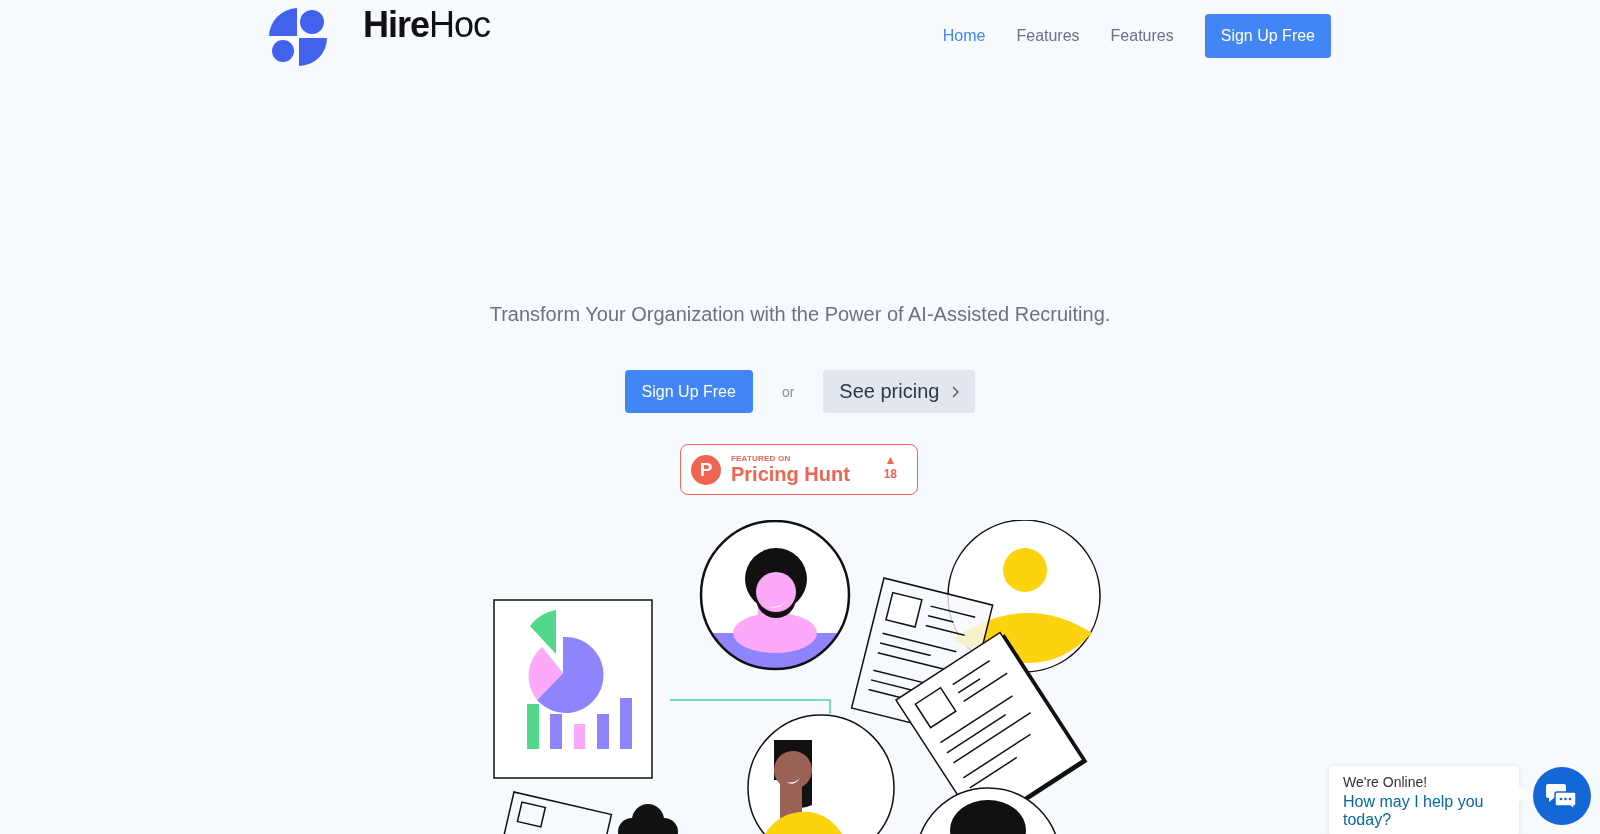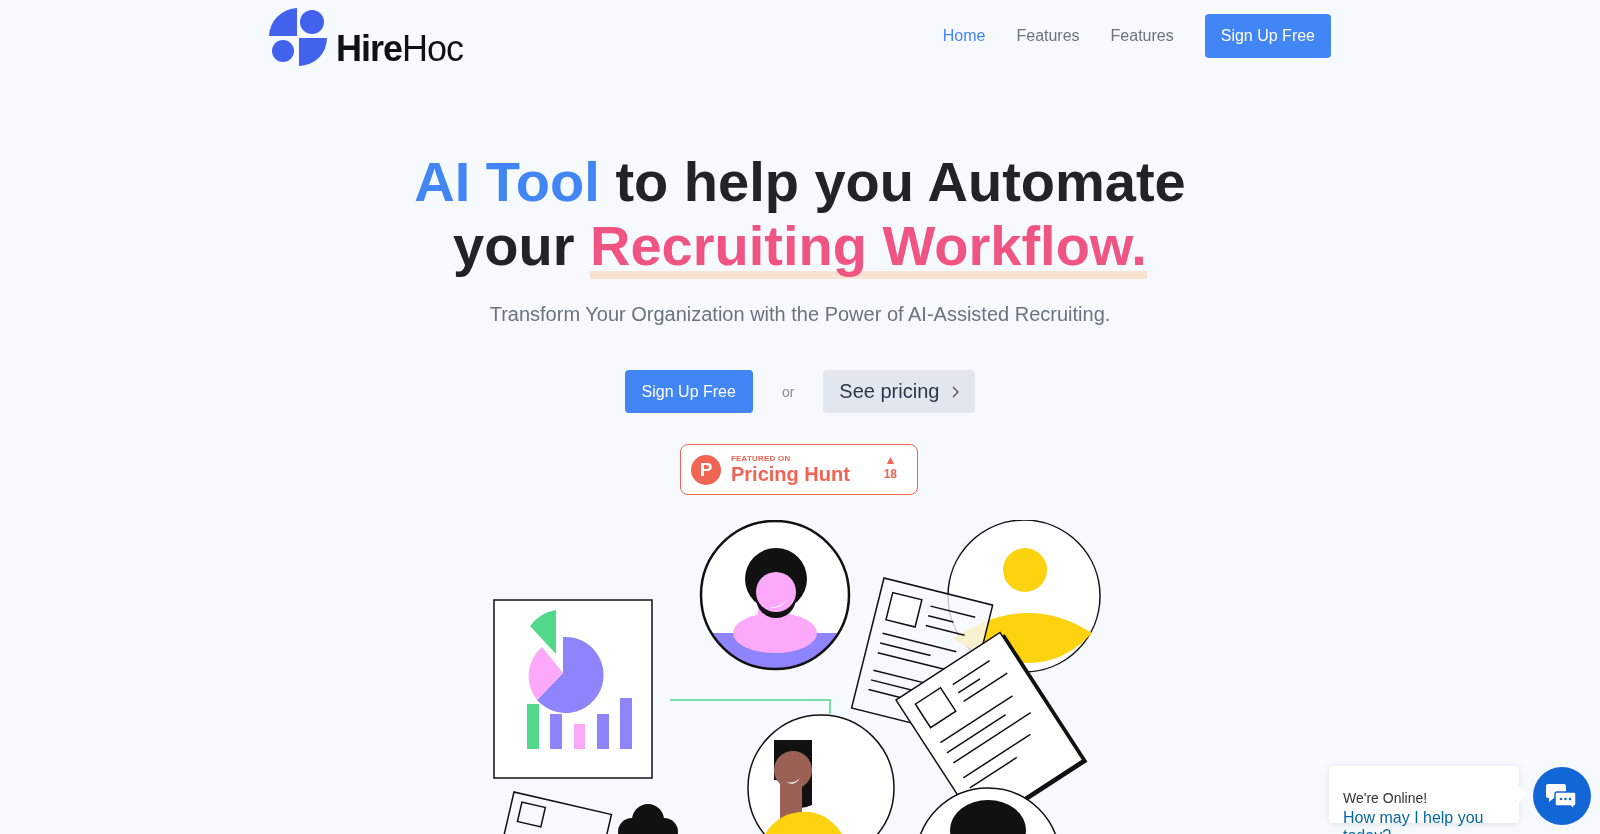--- a/index.html
+++ b/index.html
@@ -1,20 +1,20 @@
 <!DOCTYPE html>
 <html><head>
   <meta charset="utf-8">
   <style>
     * { box-sizing: border-box; margin: 0; padding: 0; }
     html, body { width: 1600px; height: 834px; overflow: hidden; background: #f6f9fe; font-family: "Liberation Sans", sans-serif; }
     .page { position: relative; width: 1600px; height: 834px; }
 
     
-    .logo { position: absolute; left: 268px; top: 7px; display: flex; align-items: flex-end; text-decoration: none; }
+    .logo { position: absolute; left: 268px; top: 7px; display: flex; align-items: flex-start; text-decoration: none; gap: 27px; }
     .logo svg { width: 60px; height: 60px; }
     .logo-text { margin-left: 8px; font-size: 36px; letter-spacing: -1px; color: #111; line-height: 1; }
     .logo-text b { font-weight: 700; }
     .logo-text span.light { font-weight: 400; }
 
     .nav { position: absolute; right: 269px; top: 14px; display: flex; align-items: center; }
     .nav a { font-size: 16px; color: #6b7280; text-decoration: none; margin-right: 31px; text-align: right; }
     .nav a.active { color: #4285f4; }
     .nav .btn-signup { margin-right: 0; background: #4285f4; color: #fff; border-radius: 4px; padding: 0 16px; height: 44px; display: flex; align-items: center; font-size: 16px; }
 
@@ -38,21 +38,21 @@
     .ph-text { margin-left: 10px; display: flex; flex-direction: column; }
     .ph-featured { font-size: 8px; font-weight: 700; color: #ef6452; letter-spacing: 0.2px; }
     .ph-name { font-size: 20px; font-weight: 700; color: #ef6452; line-height: 22px; }
     .ph-votes { position: absolute; right: 20px; top: 9px; display: flex; flex-direction: column; align-items: center; color: #ef6452; }
     .ph-arrow { font-size: 12px; line-height: 13px; }
     .ph-count { font-size: 12px; font-weight: 700; }
 
     .illustration { position: absolute; left: 480px; top: 520px; width: 640px; height: 314px; }
 
     
-    .chat-bubble { position: absolute; left: 1329px; top: 766px; width: 190px; height: 57px; background: #fff; border-radius: 4px; box-shadow: 0 1px 6px rgba(0,0,0,0.1); padding: 24px 14px; }
+    .chat-bubble { position: absolute; left: 1329px; top: 766px; width: 190px; height: 69px; background: #fff; border-radius: 4px; box-shadow: 0 1px 6px rgba(0,0,0,0.1); padding: 8px 14px; }
     .chat-bubble::after { content: ""; position: absolute; right: -6px; top: 22px; width: 12px; height: 12px; background: #fff; transform: rotate(45deg); }
     .chat-title { font-size: 14px; color: #333; }
     .chat-sub { font-size: 16px; color: #0369a1; margin-top: 3px; }
     .chat-btn { position: absolute; left: 1533px; top: 767px; width: 58px; height: 58px; border-radius: 50%; background: #1366d6; display: flex; align-items: center; justify-content: center; }
   </style>
 </head>
 <body>
 
 <div class="page">
 
@@ -66,24 +66,20 @@
     <span class="logo-text"><b>Hire</b><span class="light">Hoc</span></span>
   </a>
 
   <nav class="nav">
     <a href="#" class="active">Home</a>
     <a href="#">Features</a>
     <a href="#">Features</a>
     <a href="#" class="btn-signup">Sign Up Free</a>
   </nav>
 
-  <h1 class="hero-title">
-    <span class="line"><span class="blue">AI Tool</span><span> to help you Automate</span></span>
-    <span class="line"><span>your </span><span class="pink">Recruiting Workflow.</span></span>
-  </h1>
 
   <p class="hero-sub">Transform Your Organization with the Power of AI-Assisted Recruiting.</p>
 
   <div class="cta-row">
     <a href="#" class="cta-primary">Sign Up Free</a>
     <span class="cta-or">or</span>
     <a href="#" class="cta-secondary">
       <span>See pricing</span>
       <svg class="chev" width="8" height="12" viewBox="0 0 8 12" style="margin-left:12px">
         <path d="M2 1 L7 6 L2 11" fill="none" stroke="#555" stroke-width="1.4"></path>

